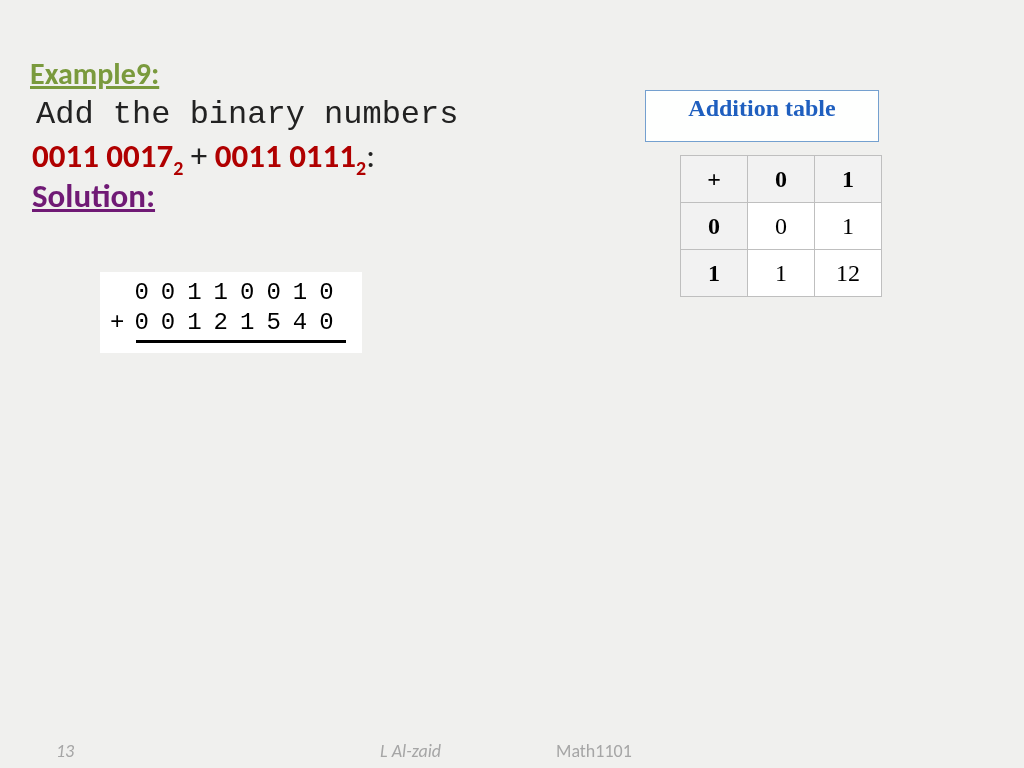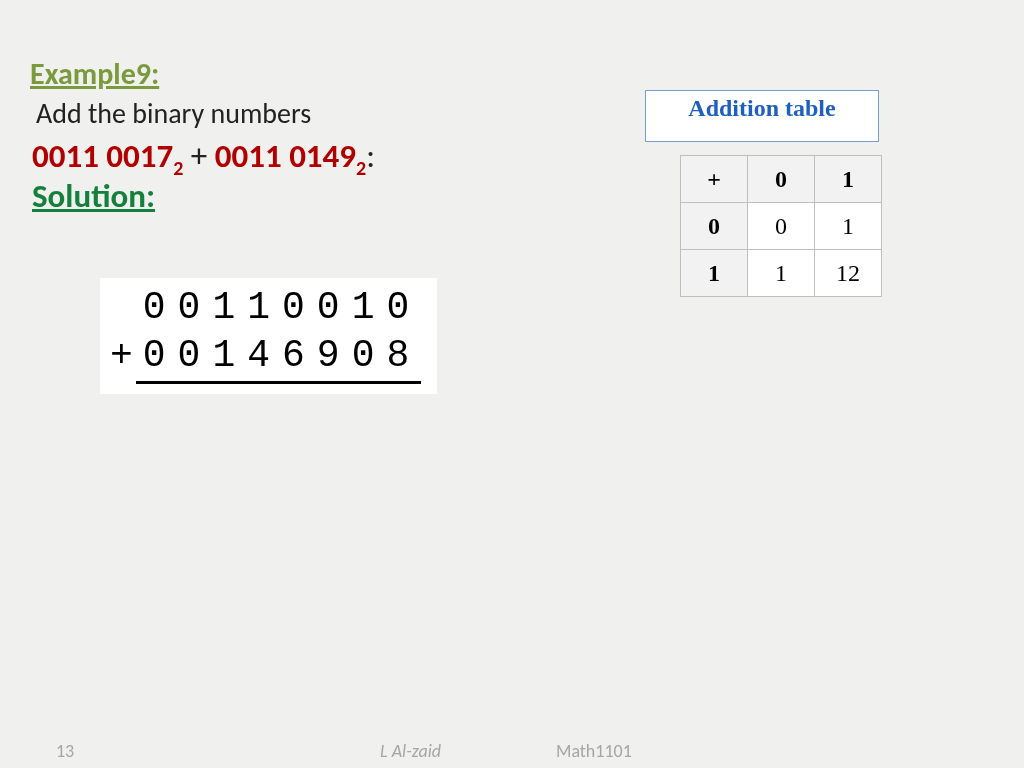--- a/index.html
+++ b/index.html
@@ -23,55 +23,55 @@
     top: 55px;
     font-size: 30px;
     font-weight: bold;
     color: #7a9a3d;
     text-decoration: underline;
   }
   .prompt {
     position: absolute;
     left: 36px;
     top: 96px;
-    font-size: 28px;
+    font-size: 32px;
     color: #222;
+    font-family: Liberation Mono, monospace;
   }
   .expr {
     position: absolute;
     left: 32px;
     top: 136px;
     font-size: 33px;
     color: #b00000;
     font-weight: bold;
   }
   .expr .black { color: #222; font-weight: normal; }
   .expr sub { font-size: 20px; vertical-align: sub; }
   .solution {
     position: absolute;
     left: 32px;
     top: 176px;
     font-size: 33px;
     font-weight: bold;
-    color: #15803d;
+    color: #701a75;
     text-decoration: underline;
   }
 
   .work {
     position: absolute;
     left: 100px;
     top: 272px;
     background: #ffffff;
     padding: 6px 16px 10px 10px;
     font-family: "Courier New", monospace;
-    font-size: 38px;
+    font-size: 24px;
     color: #000;
     line-height: 1.25;
     letter-spacing: 12px;
-    margin-top: 6px;
   }
   .work .plus { letter-spacing: normal; margin-right: 10px; }
   .work hr {
     border: none;
     border-top: 3px solid #000;
     margin: 2px 0 0 26px;
   }
 
   .addbox {
     position: absolute;
@@ -112,42 +112,42 @@
   .addtable .hd { background: #f2f2f2; font-weight: bold; }
 
   .footer {
     position: absolute;
     bottom: 28px;
     width: 100%;
     font-size: 18px;
     color: #a6a6a6;
     font-family: "Calibri", Arial, sans-serif;
   }
-  .footer .pg { position: absolute; left: 56px; }
+  .footer .pg { position: absolute; left: 56px; font-style: italic; }
   .footer .auth { position: absolute; left: 380px; font-style: italic; }
   .footer .crs { position: absolute; left: 556px; }
 </style>
 </head>
 <body>
 
 <div class="slide">
 
   <div class="heading">Example9:</div>
 
   <div class="prompt">Add the binary numbers</div>
 
   <div class="expr">
-    <span>0011 0017</span><sub>2</sub><span class="black">  +  </span><span>0011 0149</span><sub>2</sub><span class="black">:</span>
+    <span>0011 0017</span><sub>2</sub><span class="black">  +  </span><span>0011 0111</span><sub>2</sub><span class="black">:</span>
   </div>
 
   <div class="solution">Solution:</div>
 
   <div class="work">
     <div><span class="plus">&nbsp;</span><span>00110010</span></div>
-    <div><span class="plus">+</span><span>00146908</span></div>
+    <div><span class="plus">+</span><span>00121540</span></div>
     <hr>
   </div>
 
   <div class="addbox">Addition table</div>
 
   <table class="addtable">
     <tbody>
         <tr>
       <td class="hd">+</td>
       <td class="hd">0</td>

